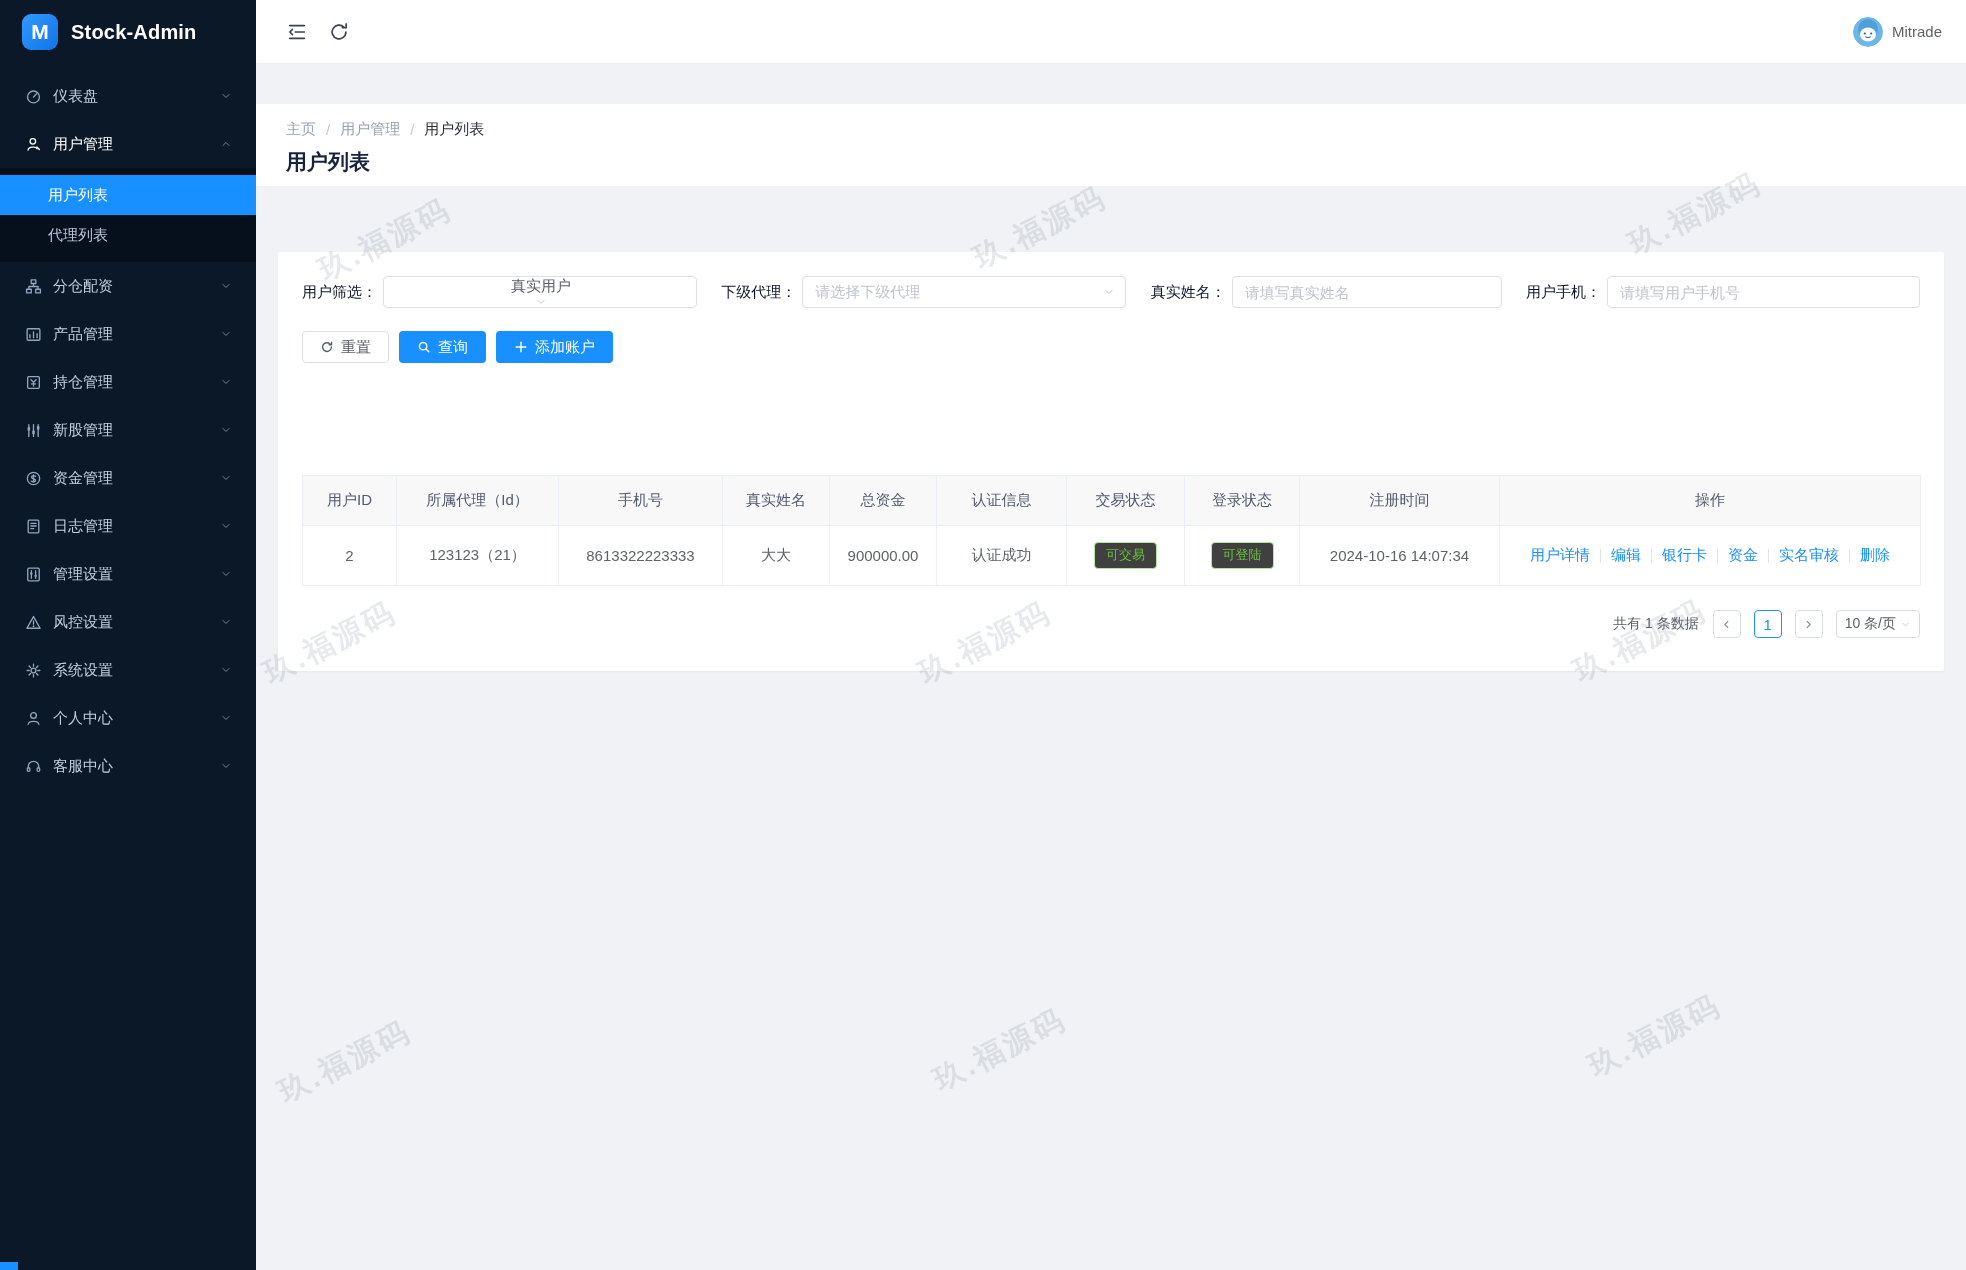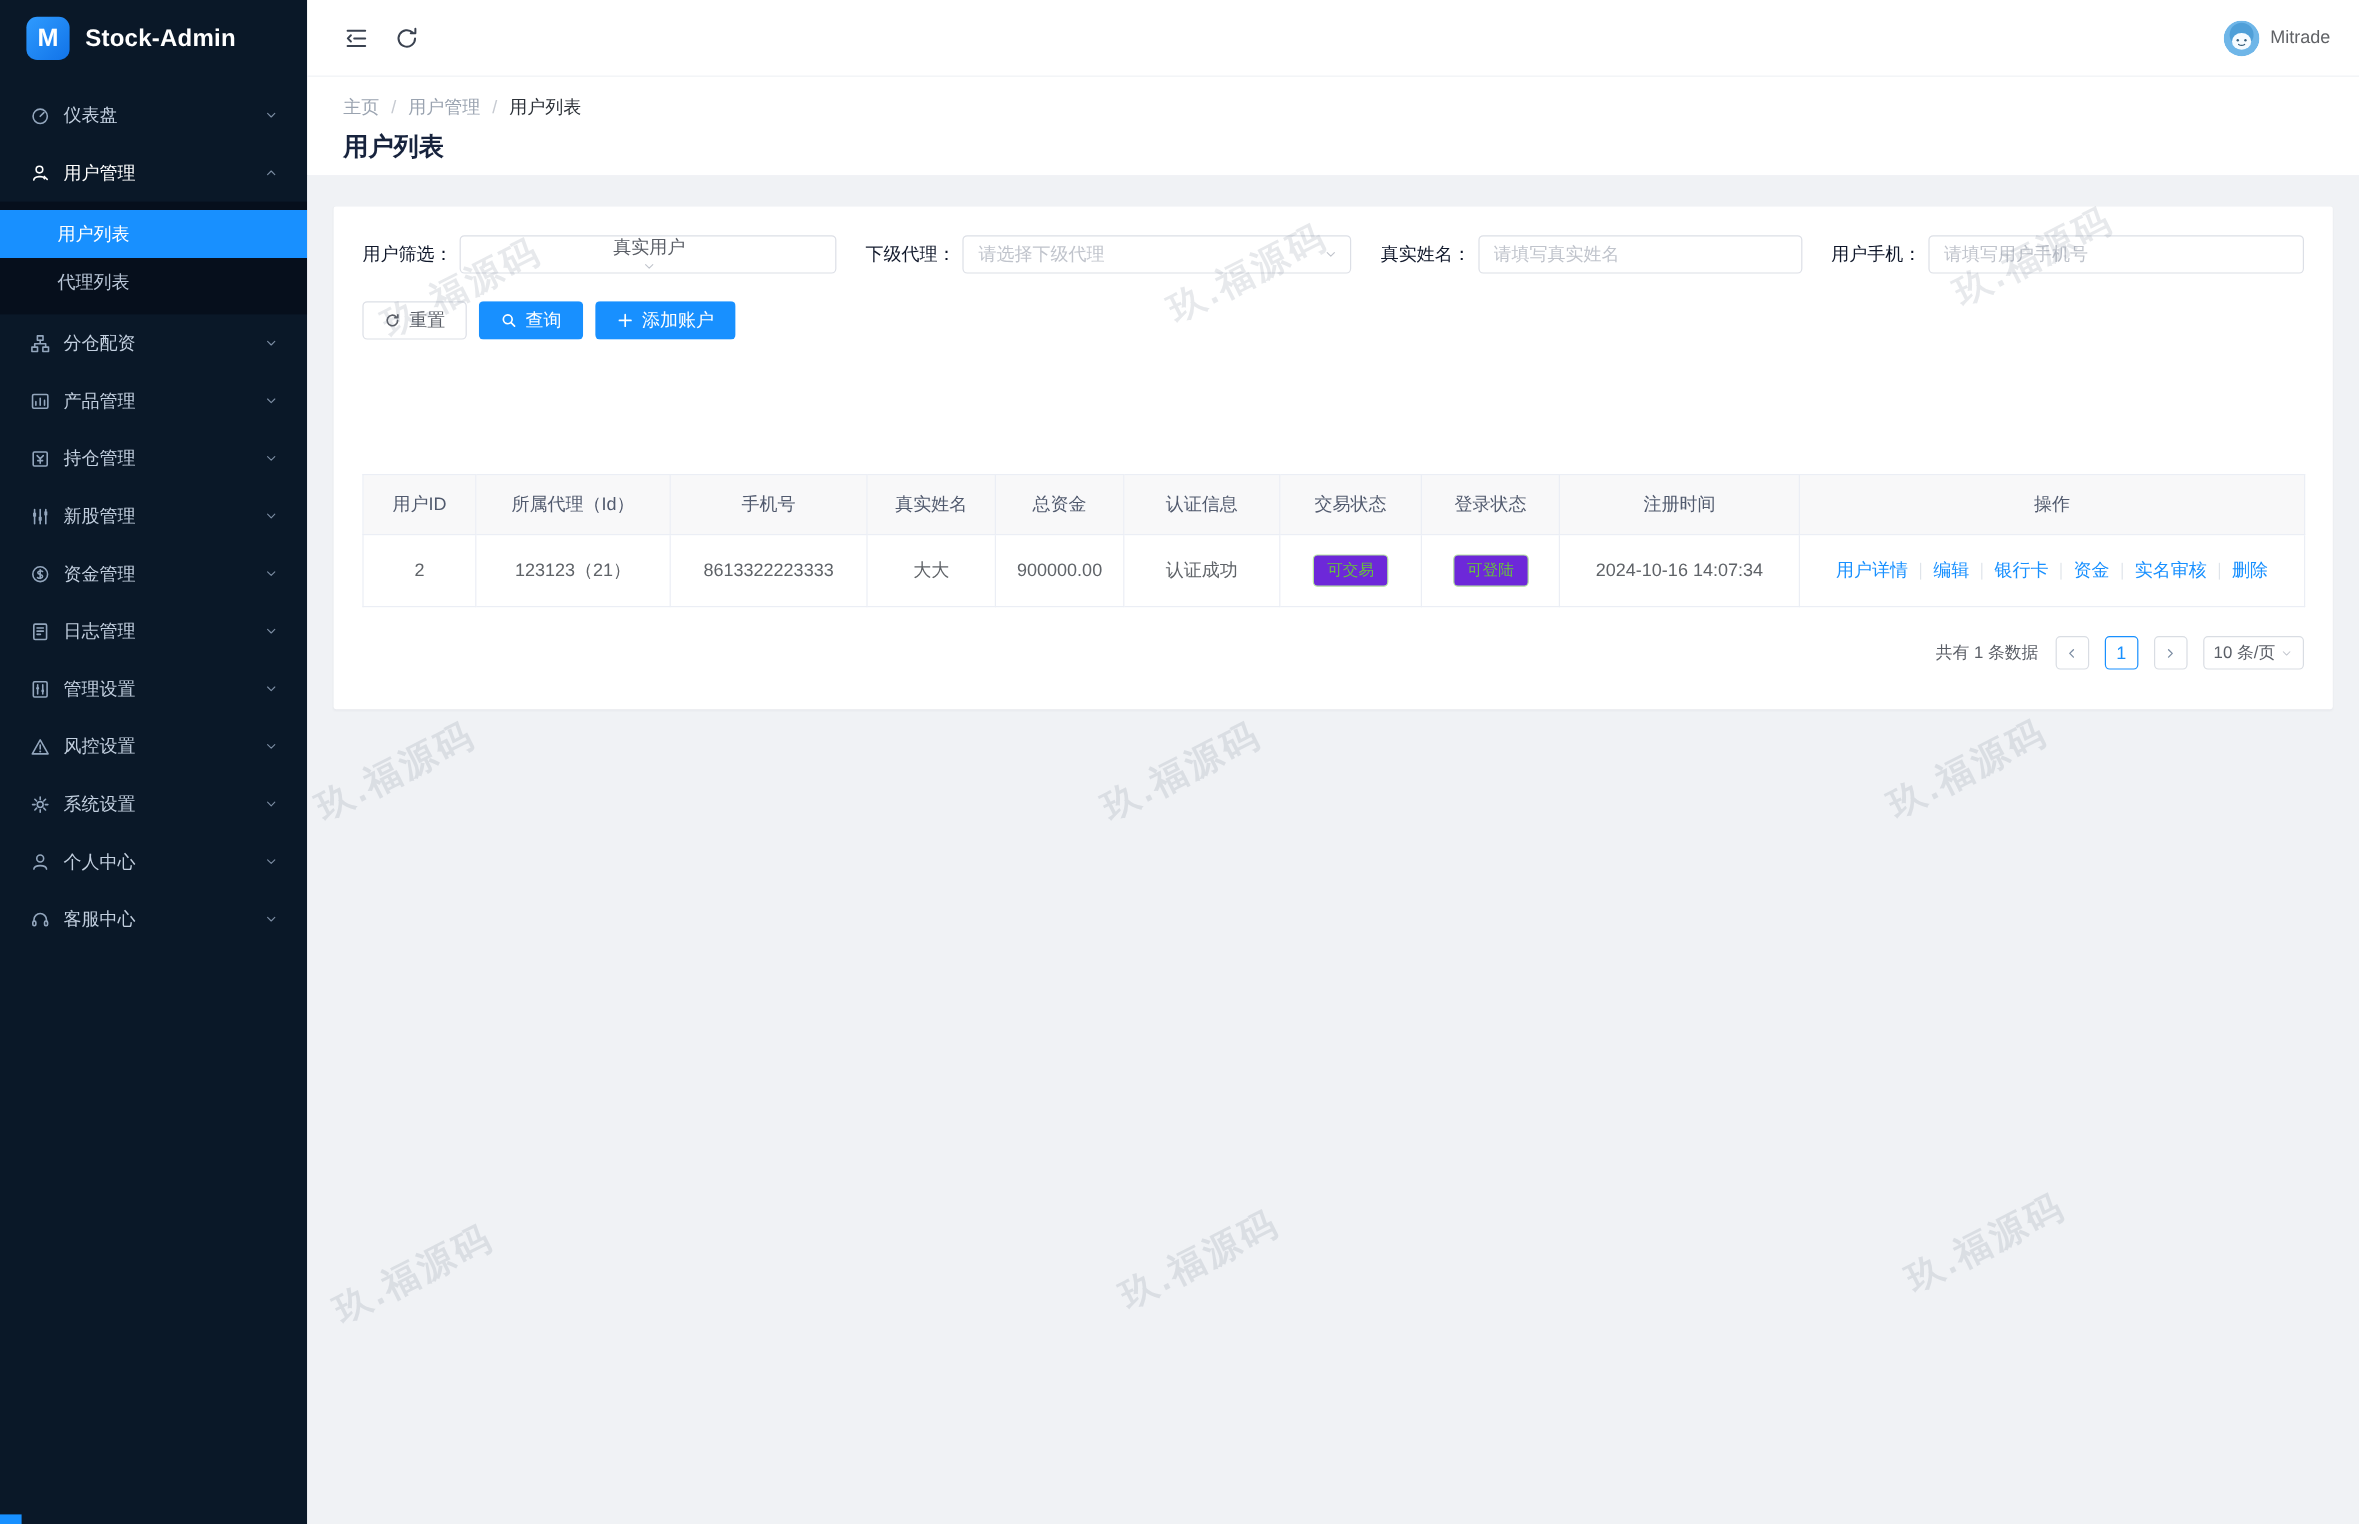--- a/index.html
+++ b/index.html
@@ -2,21 +2,21 @@
 <html><head>
 <meta charset="utf-8">
 <style>
   * { margin:0; padding:0; box-sizing:border-box; }
   html,body { width:1966px; height:1270px; overflow:hidden; }
   body { font-family:"Liberation Sans","DejaVu Sans",sans-serif; background:#f0f2f5; color:#303133; position:relative; }
 
   
   .app { display:flex; width:1966px; height:1270px; }
   .sidebar { width:256px; height:1270px; background:#0a1828; flex:none; display:flex; flex-direction:column; }
-  .main { flex:1; display:flex; flex-direction:column; min-width:0; }
+  .main { flex:1; display:flex; flex-direction:column; min-width:0;gap:40px; }
 
   
   .logo-row { height:64px; display:flex; align-items:center; padding-left:22px; flex:none; }
   .logo-mark { width:36px; height:36px; border-radius:9px; background:linear-gradient(135deg,#2f9bff,#1173e8);
                display:flex; align-items:center; justify-content:center; color:#fff; font-weight:700; font-size:21px; }
   .logo-title { color:#ffffff; font-size:20px; font-weight:700; margin-left:13px; letter-spacing:.2px; }
 
   .nav { flex:1; overflow:hidden; padding-top:8px; }
   .nav-item { height:48px; display:flex; align-items:center; padding:0 24px 0 25px; cursor:pointer; color:#c2cfdf; }
   .nav-item .icon { width:17px; height:17px; color:#93a6bd; margin-right:11px; flex:none; }
@@ -70,21 +70,21 @@
   .btn-plain { background:#fff; border-color:#dcdfe6; color:#5a5e66; }
   .btn-primary { background:#1890ff; color:#fff; }
   .btn + .btn { margin-left:10px; }
 
   
   table.grid { border-collapse:collapse; width:1618px; margin-top:112px; table-layout:fixed; }
   table.grid th, table.grid td { border:1px solid #ebeef5; font-weight:400; font-size:15px; text-align:center; }
   table.grid th { height:50px; background:#f8f8f9; color:#515a6e; }
   table.grid td { height:60px; background:#fff; color:#5f6368; }
   .tag-success { display:inline-block; padding:4px 11px; font-size:13px; line-height:1.25; color:#67c23a;
-                 background:#6d28d9; border:1px solid #b7e3a1; border-radius:4px; }
+                 background:#404040; border:1px solid #b7e3a1; border-radius:4px; }
   .ops { display:inline-flex; align-items:center; }
   .op-link { color:#1890ff; font-size:15px; cursor:pointer; white-space:nowrap; }
   .op-sep { width:1px; height:14px; background:#dfe4ea; margin:0 10px; }
 
   
   .pager-row { display:flex; align-items:center; justify-content:flex-end; margin-top:24px; }
   .pager-total { font-size:14px; color:#5a5e66; margin-right:14px; }
   .pg-btn { width:28px; height:28px; border:1px solid #d9dde3; border-radius:4px; background:#fff;
             display:flex; align-items:center; justify-content:center; color:#b4bac3; cursor:pointer; }
   .pg-btn + .pg-btn, .pg-btn + .pg-size, .pg-size { margin-left:13px; }

